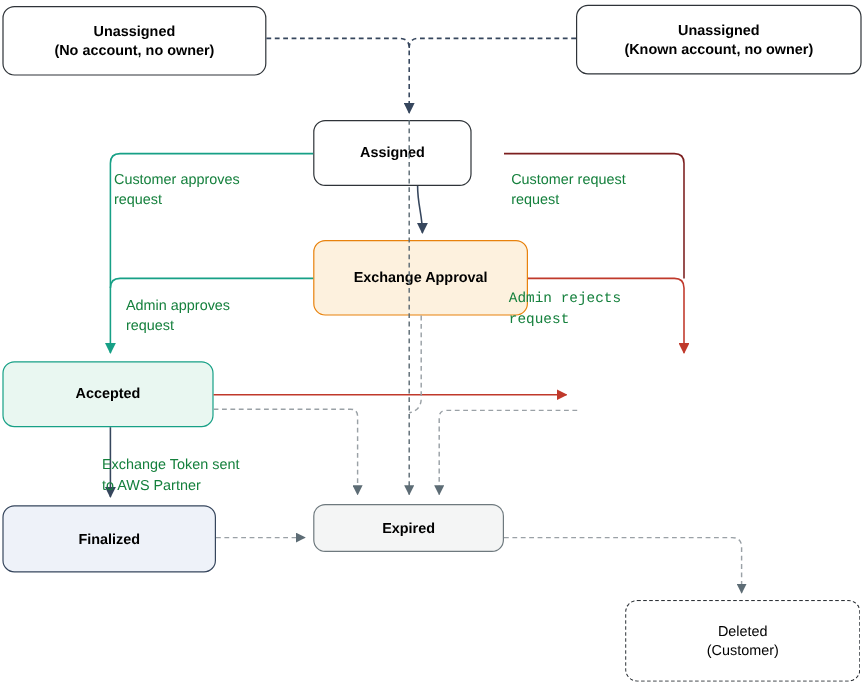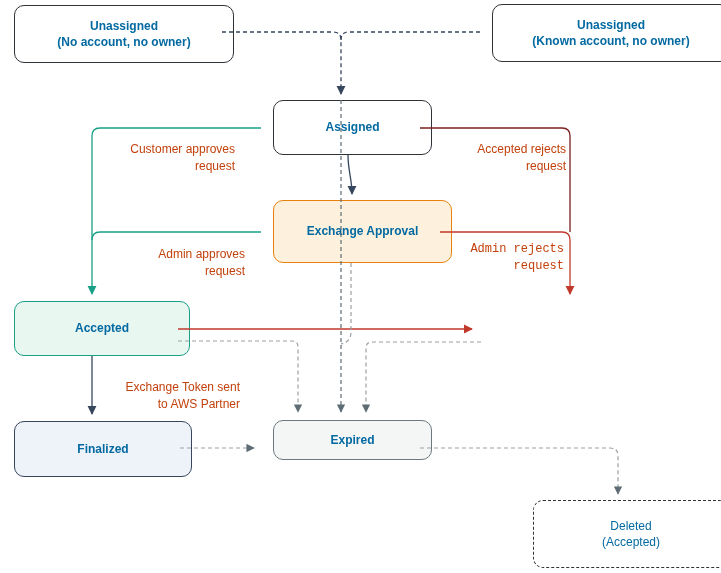--- a/index.html
+++ b/index.html
@@ -3,65 +3,65 @@
 <meta charset="utf-8">
 <style>
   html,body{margin:0;padding:0;background:#ffffff;}
   #canvas{
     position:relative;width:721px;height:573px;background:#ffffff;overflow:hidden;
     font-family:"Liberation Sans", sans-serif;
   }
   .node{
     position:absolute;box-sizing:border-box;border-radius:10px;
     display:flex;align-items:center;justify-content:center;text-align:center;
-    font-size:12px;font-weight:bold;color:#0369a1;line-height:1.35;
-    white-space:pre-line;z-index:1;margin-left:12px;
+    font-size:12px;font-weight:bold;color:#000000;line-height:1.35;
+    white-space:pre-line;z-index:1;
   }
   .node.plain   {background:#ffffff;border:1.5px solid #2e3338;}
   .node.orange  {background:#fdf1de;border:1.5px solid #e8820d;}
   .node.teal    {background:#e9f7f1;border:1.5px solid #17a086;}
   .node.red     {background:#fceae8;border:1.5px solid #c23b2c;}
   .node.navy    {background:#eef2f9;border:1.5px solid #36465d;}
   .node.gray    {background:#f4f5f5;border:1.5px solid #6e797e;}
   .node.dashedbox{background:#ffffff;border:1.5px dashed #2e3338;font-weight:normal;}
   .edge-label{
-    position:absolute;font-size:12px;color:#c2410c;text-align:right;
+    position:absolute;font-size:12px;color:#15803d;text-align:left;
     line-height:1.4;white-space:pre-line;z-index:3;
   }
   #edges{position:absolute;left:0;top:0;z-index:2;pointer-events:none;}
 </style>
 </head>
 <body>
 
 <div id="canvas">
 
   <div class="node plain" style="left:2px;top:5px;width:220px;height:58px;">Unassigned
 (No account, no owner)</div>
 
   <div class="node plain" style="left:480px;top:4px;width:238px;height:58px;">Unassigned
 (Known account, no owner)</div>
 
-  <div class="node plain" style="left:261px;top:100px;width:159px;height:55px;">Assigned</div>
+  <div class="node plain" style="left:261px;top:100px;width:132px;height:55px;">Assigned</div>
 
   <div class="node orange" style="left:261px;top:200px;width:179px;height:63px;">Exchange Approval</div>
 
   <div class="node teal" style="left:2px;top:301px;width:176px;height:55px;">Accepted</div>
 
 
   <div class="node navy" style="left:2px;top:421px;width:178px;height:56px;">Finalized</div>
 
   <div class="node gray" style="left:261px;top:420px;width:159px;height:40px;">Expired</div>
 
   <div class="node dashedbox" style="left:521px;top:500px;width:196px;height:68px;">Deleted
-(Accepted)</div>
+(Customer)</div>
 
   <div class="edge-label" style="left:95px;top:141px;width:140px;">Customer approves
 request</div>
 
-  <div class="edge-label" style="left:426px;top:141px;width:140px;">Accepted rejects
+  <div class="edge-label" style="left:426px;top:141px;width:140px;">Customer request
 request</div>
 
   <div class="edge-label" style="left:105px;top:246px;width:140px;">Admin approves
 request</div>
 
   <div class="edge-label" style="left:424px;top:241px;width:140px;font-family:Liberation Mono, monospace;">Admin rejects
 request</div>
 
   <div class="edge-label" style="left:85px;top:379px;width:155px;">Exchange Token sent
 to AWS Partner</div>

